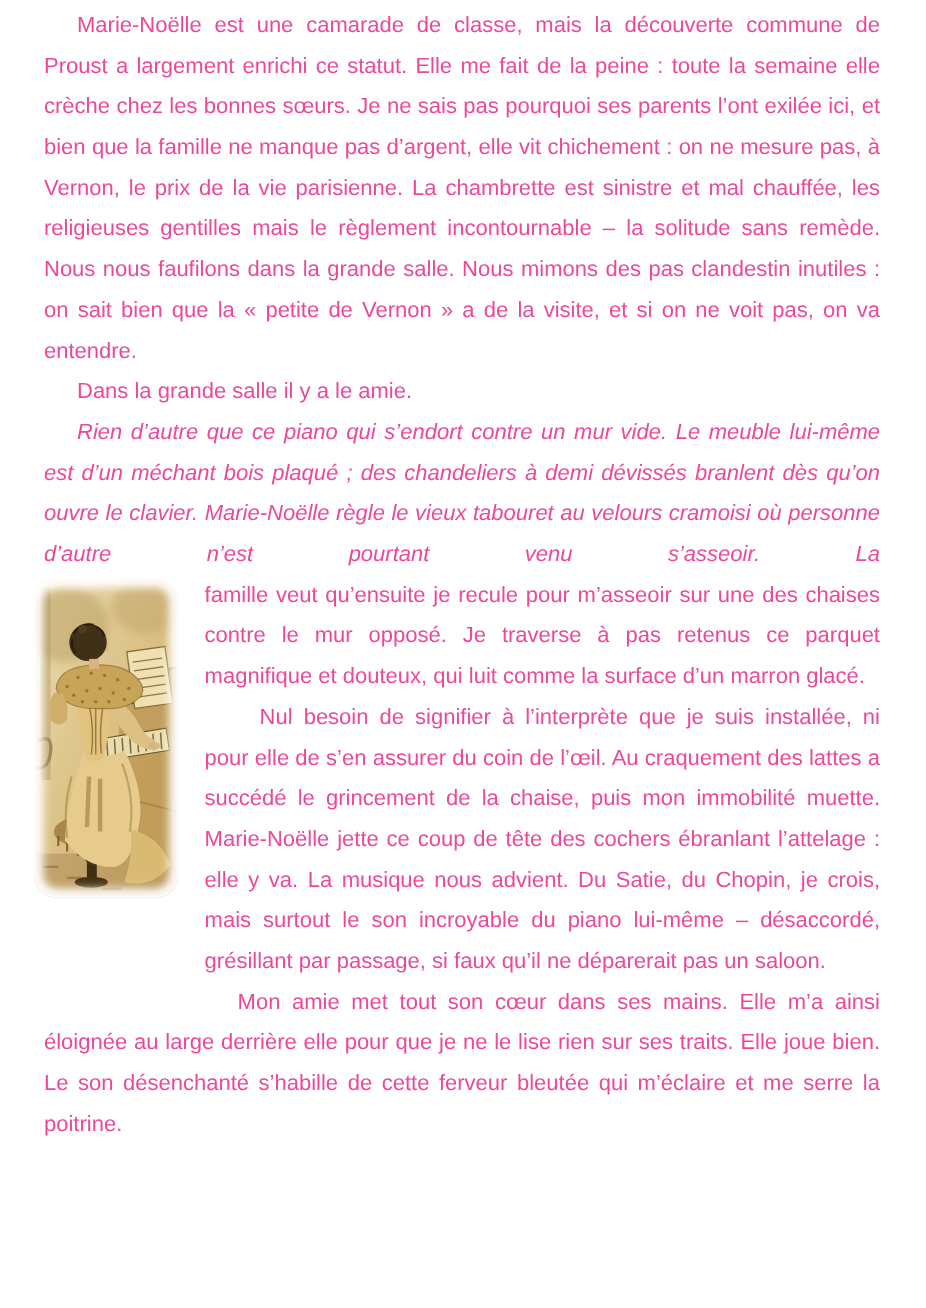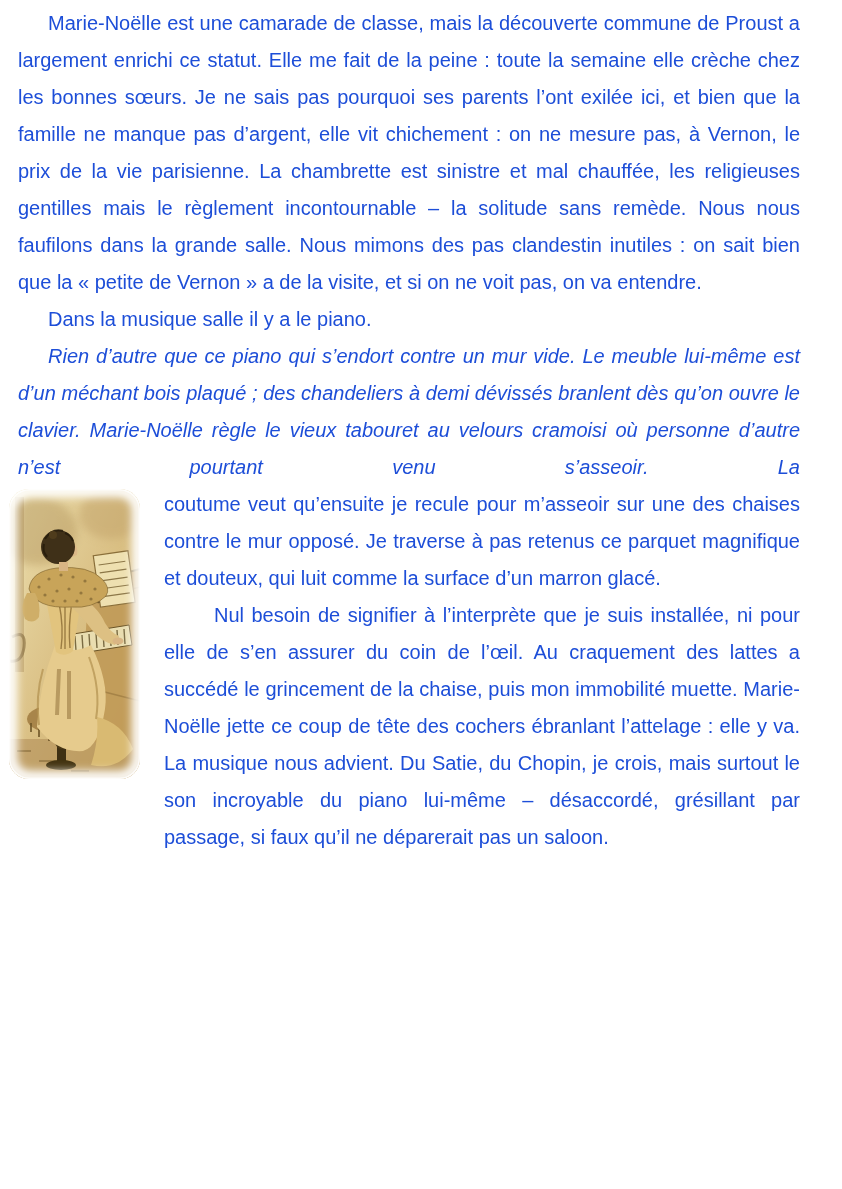--- a/index.html
+++ b/index.html
@@ -1,26 +1,26 @@
 <!DOCTYPE html>
 <html><head>
 <meta charset="utf-8">
 <style>
   html, body { margin: 0; padding: 0; background: #ffffff; }
   .page {
     position: relative;
     width: 842px;
     height: 1189px;
     box-sizing: border-box;
-    padding: 5px 42px 0 18px;
+    padding: 5px 42px 0 40px;
     background: #ffffff;
     font-family: "Liberation Sans", sans-serif;
     font-size: 20px;
     line-height: 37px;
-    color: #1d4ed8;
+    color: #ec4899;
     overflow: hidden;
   }
   .page p {
     margin: 0;
     text-align: justify;
   }
   .ind30 { text-indent: 30px; }
   .ind46 { text-indent: 46px; }
   .ind50 { text-indent: 50px; }
   .jl { text-align-last: justify; font-style: italic; }
@@ -33,21 +33,21 @@
   }
   figure.illustration svg { display: block; }
 </style>
 </head>
 <body>
 
 <div class="page">
 
   <p class="ind30">Marie-Noëlle est une camarade de classe, mais la découverte commune de Proust a largement enrichi ce statut. Elle me fait de la peine : toute la semaine elle crèche chez les bonnes sœurs. Je ne sais pas pourquoi ses parents l’ont exilée ici, et bien que la famille ne manque pas d’argent, elle vit chichement : on ne mesure pas, à Vernon, le prix de la vie parisienne. La chambrette est sinistre et mal chauffée, les religieuses gentilles mais le règlement incontournable – la solitude sans remède. Nous nous faufilons dans la grande salle. Nous mimons des pas clandestin inutiles : on sait bien que la « petite de Vernon » a de la visite, et si on ne voit pas, on va entendre.</p>
 
-  <p class="ind30">Dans la musique salle il y a le piano.</p>
+  <p class="ind30">Dans la grande salle il y a le amie.</p>
 
   <p class="ind30 jl">Rien d’autre que ce piano qui s’endort contre un mur vide. Le meuble lui-même est d’un méchant bois plaqué ; des chandeliers à demi dévissés branlent dès qu’on ouvre le clavier. Marie-Noëlle règle le vieux tabouret au velours cramoisi où personne d’autre n’est pourtant venu s’asseoir. La</p>
 
   <div>
 
     <figure class="illustration">
       <svg width="131" height="290" viewBox="0 0 131 290" xmlns="http://www.w3.org/2000/svg">
         <defs>
           <linearGradient id="bg" x1="0" y1="0" x2="1" y2="1">
             <stop offset="0" stop-color="#ecdfae"></stop>
@@ -131,21 +131,22 @@
           <path d="M36 50 q7 -11 18 -8 M38 68 q-5 -6 -3 -13 M56 44 q6 2 8 8" stroke="#241a0a" stroke-width="2" fill="none" opacity="0.8"></path>
           <circle cx="44" cy="46" r="4" fill="#4f3c1c"></circle>
           <rect x="50" y="73" width="9" height="9" fill="#d9b584"></rect>
 
           <rect x="2" y="2" width="127" height="286" rx="19" fill="none" stroke="#ffffff" stroke-width="12" filter="url(#soft)"></rect>
           <rect x="0.5" y="0.5" width="130" height="289" rx="20" fill="none" stroke="#ffffff" stroke-width="2" opacity="0.8"></rect>
         </g>
       </svg>
     </figure>
 
-    <p>coutume veut qu’ensuite je recule pour m’asseoir sur une des chaises contre le mur opposé. Je traverse à pas retenus ce parquet magnifique et douteux, qui luit comme la surface d’un marron glacé.</p>
+    <p>famille veut qu’ensuite je recule pour m’asseoir sur une des chaises contre le mur opposé. Je traverse à pas retenus ce parquet magnifique et douteux, qui luit comme la surface d’un marron glacé.</p>
 
     <p class="ind50">Nul besoin de signifier à l’interprète que je suis installée, ni pour elle de s’en assurer du coin de l’œil. Au craquement des lattes a succédé le grincement de la chaise, puis mon immobilité muette. Marie-Noëlle jette ce coup de tête des cochers ébranlant l’attelage : elle y va. La musique nous advient. Du Satie, du Chopin, je crois, mais surtout le son incroyable du piano lui-même – désaccordé, grésillant par passage, si faux qu’il ne déparerait pas un saloon.</p>
 
+    <p class="ind30">Mon amie met tout son cœur dans ses mains. Elle m’a ainsi éloignée au large derrière elle pour que je ne le lise rien sur ses traits. Elle joue bien. Le son désenchanté s’habille de cette ferveur bleutée qui m’éclaire et me serre la poitrine.</p>
 
 
   </div>
 
 </div>
 
 </body></html>

